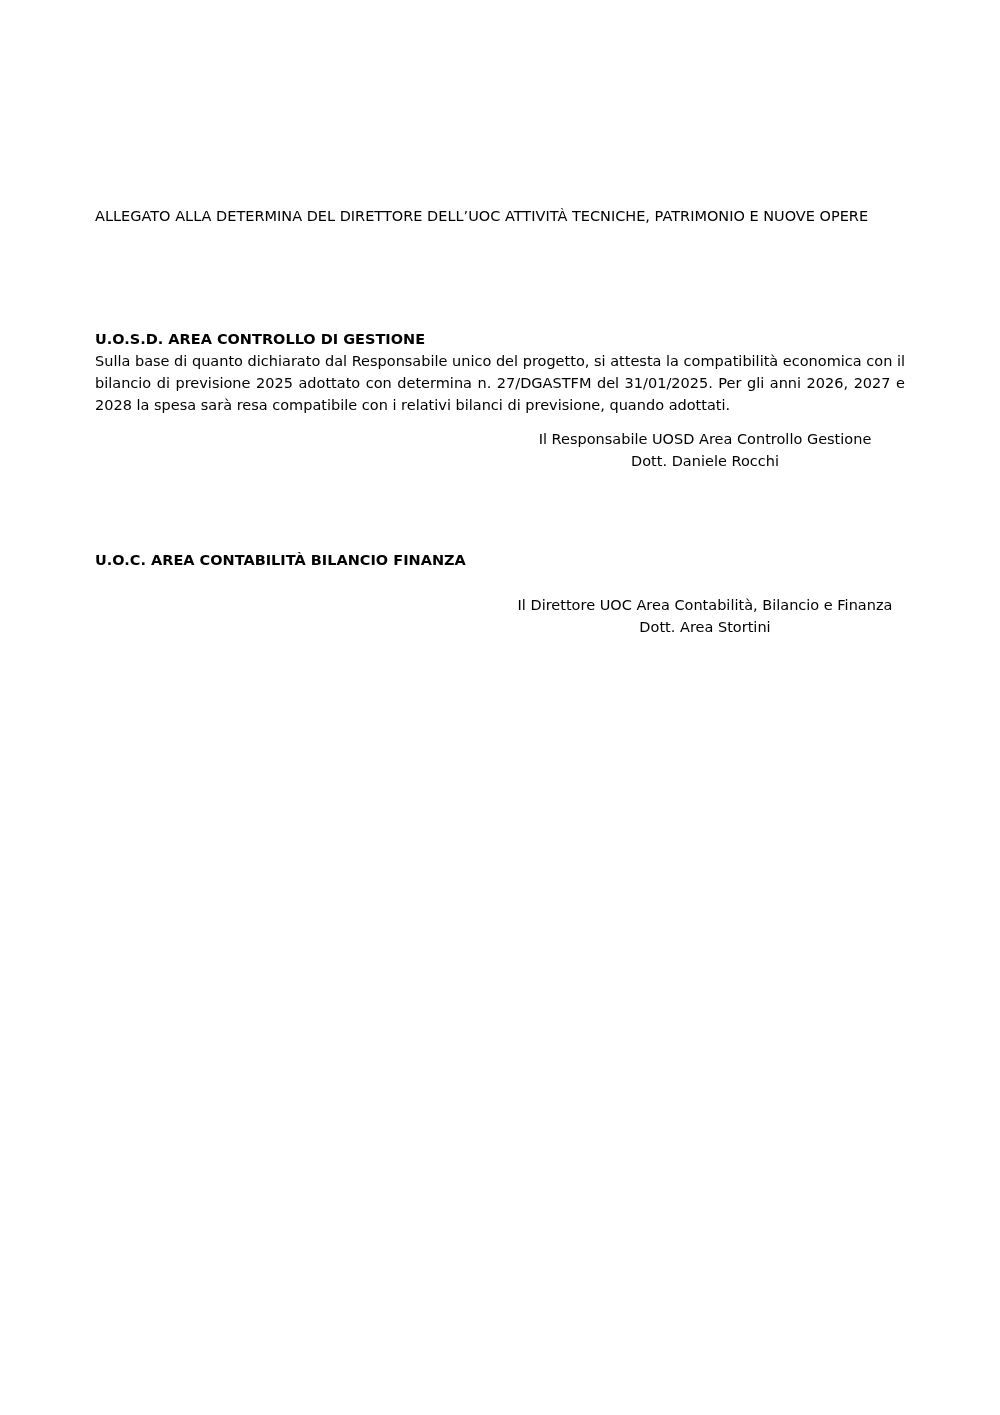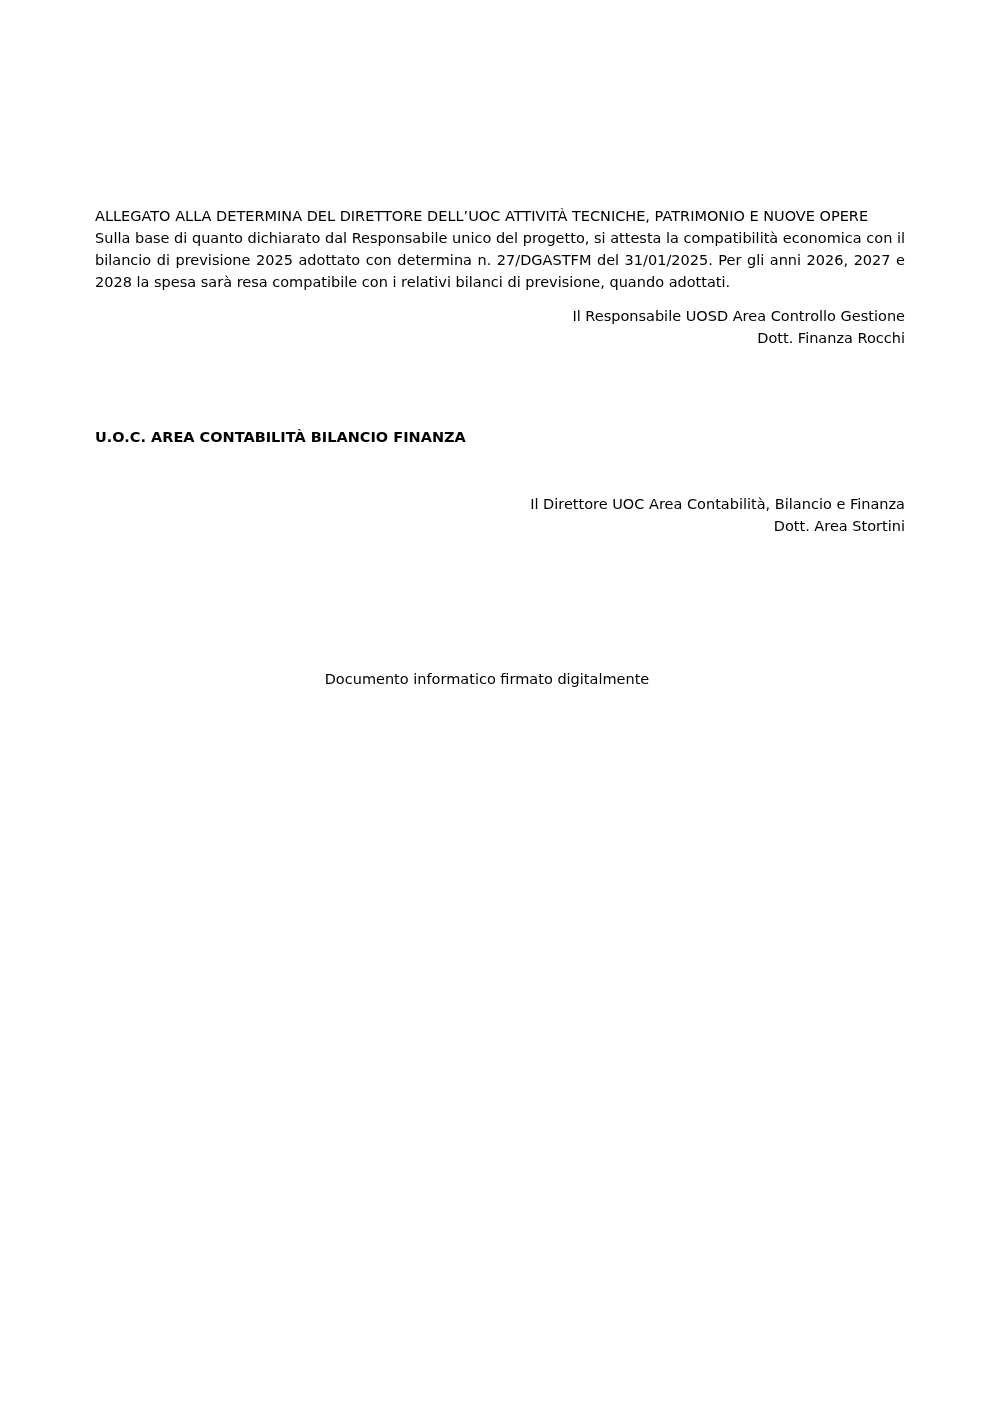--- a/index.html
+++ b/index.html
@@ -23,49 +23,49 @@
     font-size: 14.5px;
     line-height: 22px;
   }
   .heading-1 { margin-top: 101px; }
   .heading-2 { margin-top: 77px; }
   .signature-block {
     margin-left: 410px;
     width: 400px;
     display: flex;
     flex-direction: column;
-    align-items: flex-end;
+    align-items: center;
   }
   .signature-1 { margin-top: 12px; }
-  .signature-2 { margin-top: 45px; }
+  .signature-2 { margin-top: 23px; }
   .signature-line { white-space: nowrap; }
   .footer-note {
     margin-top: 131px;
     margin-right: 26px;
     text-align: center;
   }
 </style>
 </head>
 <body>
 
 <div class="page">
 
   <p class="para">ALLEGATO ALLA DETERMINA DEL DIRETTORE DELL’UOC ATTIVITÀ TECNICHE, PATRIMONIO E NUOVE OPERE</p>
 
+  <div class="heading heading-1">U.O.S.D. AREA CONTROLLO DI GESTIONE</div>
 
   <p class="para">Sulla base di quanto dichiarato dal Responsabile unico del progetto, si attesta la compatibilità economica con il bilancio di previsione 2025 adottato con determina n. 27/DGASTFM del 31/01/2025. Per gli anni 2026, 2027 e 2028 la spesa sarà resa compatibile con i relativi bilanci di previsione, quando adottati.</p>
 
   <div class="signature-block signature-1">
     <div class="signature-line">Il Responsabile UOSD Area Controllo Gestione</div>
-    <div class="signature-line">Dott. Finanza Rocchi</div>
+    <div class="signature-line">Dott. Daniele Rocchi</div>
   </div>
 
   <div class="heading heading-2">U.O.C. AREA CONTABILITÀ BILANCIO FINANZA</div>
 
 
   <div class="signature-block signature-2">
     <div class="signature-line">Il Direttore UOC Area Contabilità, Bilancio e Finanza</div>
     <div class="signature-line">Dott. Area Stortini</div>
   </div>
 
-  <p class="footer-note">Documento informatico firmato digitalmente</p>
 
 </div>
 
 </body></html>

